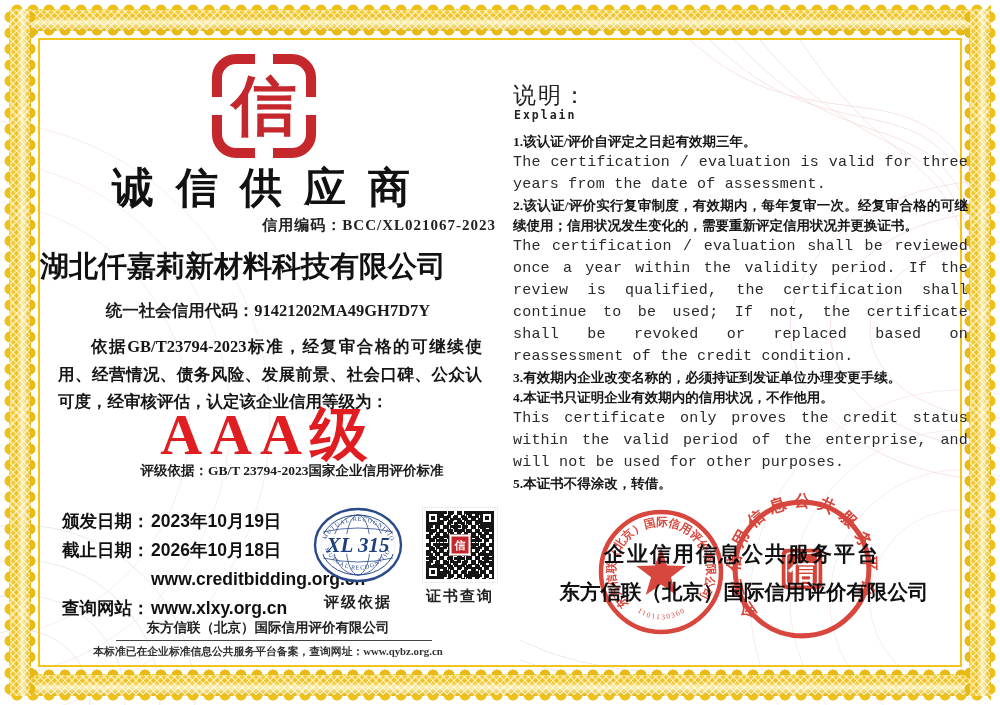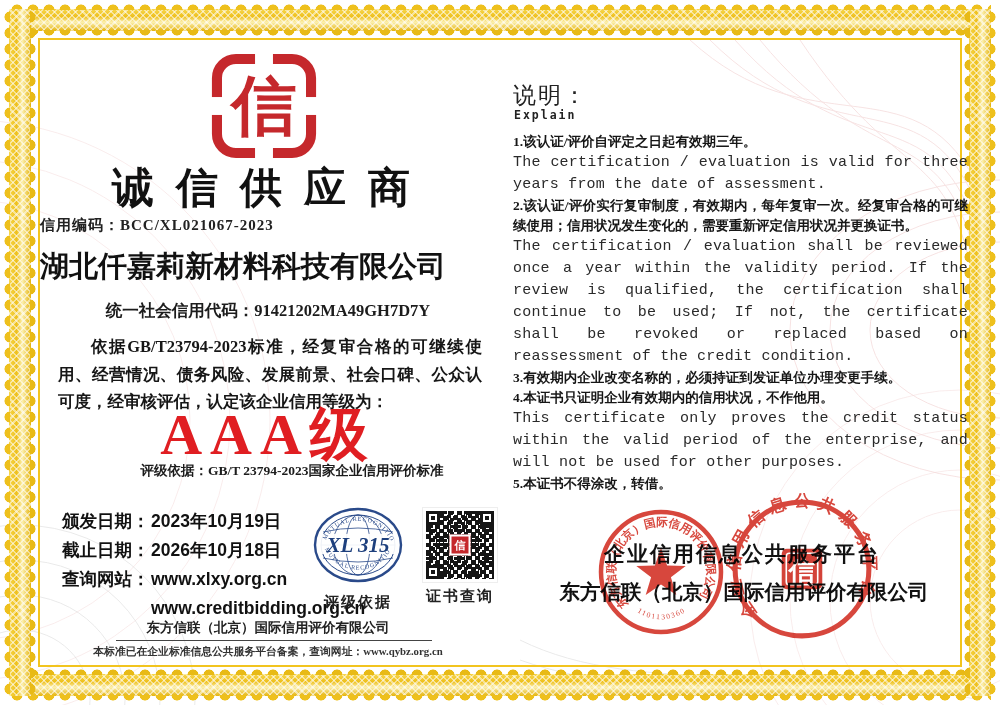--- a/index.html
+++ b/index.html
@@ -39,21 +39,21 @@
   .inner-line{position:absolute;inset:38px;border:2px solid #f2c41e;pointer-events:none;}
 
   .guilloche{position:absolute;inset:0;pointer-events:none;}
 
   
   .abs{position:absolute;}
   .logo-box{left:208px;top:50px;width:112px;height:112px;}
   .title{left:40px;top:160px;width:456px;text-align:center;font-size:42px;font-weight:900;
          letter-spacing:22px;padding-left:8px;box-sizing:border-box;color:#111;
          font-family:"Liberation Sans",sans-serif;}
-  .code-line{left:40px;top:216px;width:456px;text-align:left;font-size:15px;font-weight:bold;
+  .code-line{left:40px;top:216px;width:456px;text-align:right;font-size:15px;font-weight:bold;
          letter-spacing:1px;color:#222;}
   .company{left:40px;top:247px;width:456px;font-size:29px;font-weight:bold;color:#111;}
   .uscc{left:40px;top:300px;width:456px;text-align:center;font-size:16.5px;font-weight:bold;}
   .statement{left:58px;top:333px;width:424px;font-size:16.5px;font-weight:bold;line-height:27.5px;
          text-indent:2em;text-align:justify;color:#161616;}
   .grade{left:40px;top:396px;width:456px;text-align:center;font-size:58px;font-weight:900;
          color:#e01e22;letter-spacing:8px;}
   .basis{left:40px;top:462px;width:456px;text-align:center;font-size:13.5px;font-weight:bold;padding-left:24px;}
   .fields{left:62px;top:507px;font-family:"Liberation Sans",sans-serif;}
   .frow{font-size:17.5px;font-weight:bold;line-height:29px;white-space:nowrap;color:#111;}
@@ -164,24 +164,24 @@
   <div class="abs basis">评级依据：GB/T 23794-2023国家企业信用评价标准</div>
 
   <div class="abs fields">
     <div class="frow">
       <span class="flabel">颁发日期：</span><span>2023年10月19日</span>
     </div>
     <div class="frow">
       <span class="flabel">截止日期：</span><span>2026年10月18日</span>
     </div>
     <div class="frow">
+      <span class="flabel"></span><span>www.creditbidding.org.cn</span>
+    </div>
+    <div class="frow">
       <span class="flabel">查询网站：</span><span>www.xlxy.org.cn</span>
-    </div>
-    <div class="frow">
-      <span class="flabel"></span><span>www.creditbidding.org.cn</span>
     </div>
   </div>
 
   <div class="abs mark-block xl">
     <svg width="92" height="80" viewBox="0 0 92 80">
       <defs>
         <path id="arcT" d="M 14 35 A 34 29 0 0 1 78 35"></path>
         <path id="arcB" d="M 13 44 A 35 31 0 0 0 79 44"></path>
       </defs>
       <ellipse cx="46" cy="40" rx="43" ry="36" fill="#ffffff" stroke="#2a4a8a" stroke-width="2.4"></ellipse>

